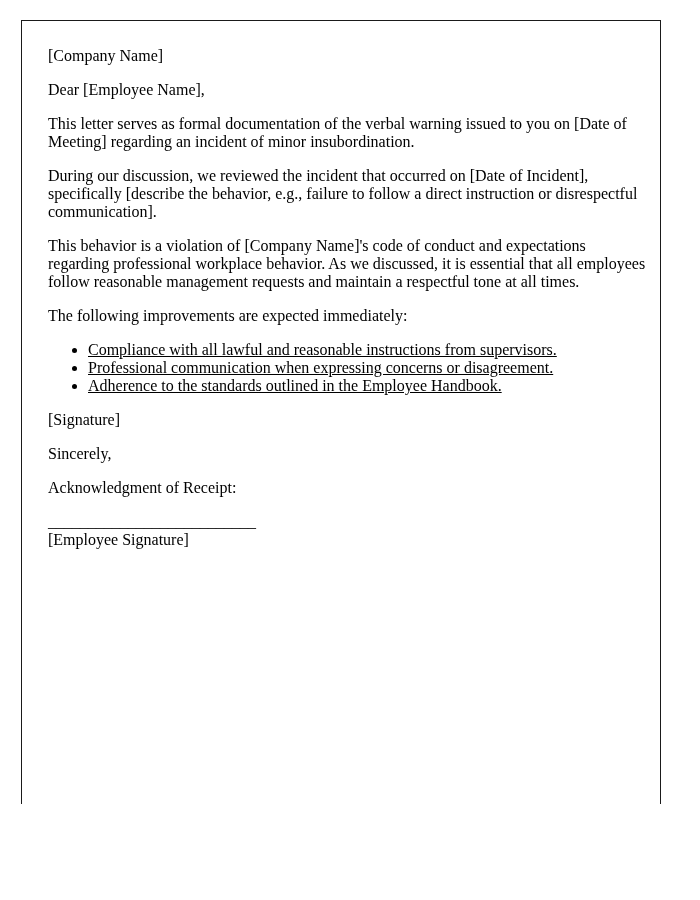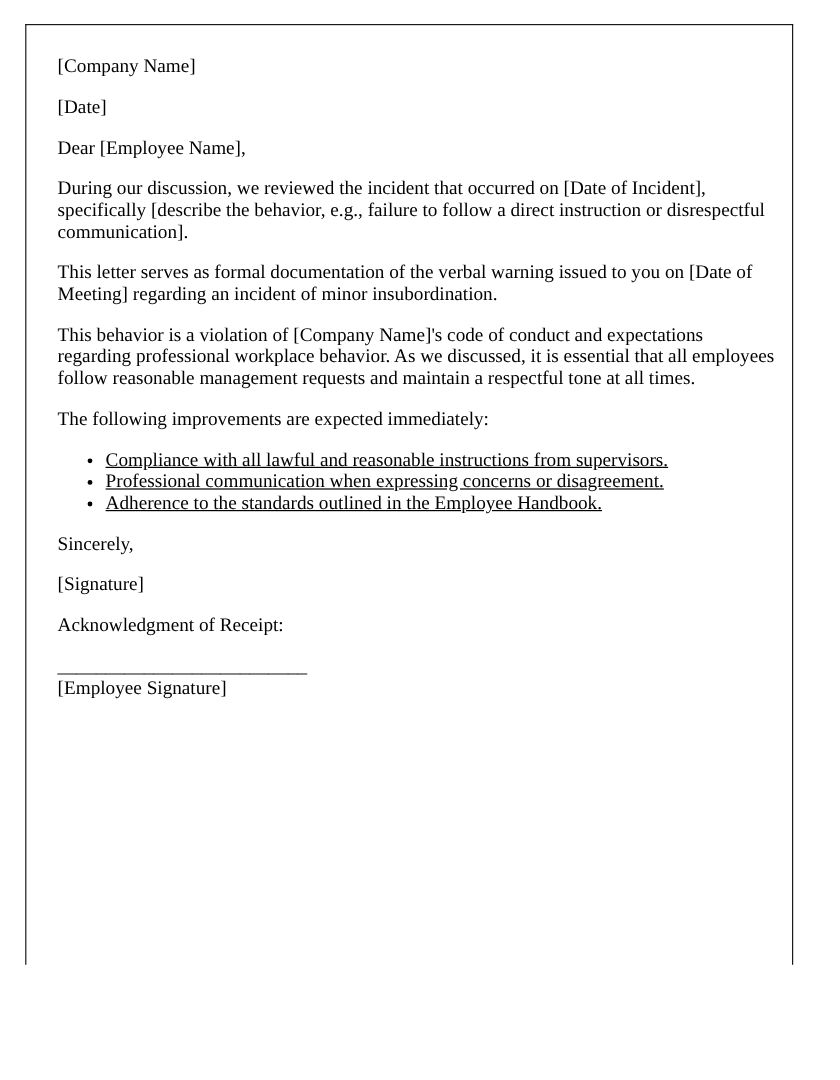--- a/index.html
+++ b/index.html
@@ -46,43 +46,42 @@
     text-align: right;
   }
 </style>
 </head>
 <body>
 
 <div class="page">
 
   <p>[Company Name]</p>
 
-  <p>[Date]</p>
 
 
   <p>Dear [Employee Name],</p>
 
+  <p>This letter serves as formal documentation of the verbal warning issued to you on [Date of Meeting] regarding an incident of minor insubordination.</p>
+
   <p>During our discussion, we reviewed the incident that occurred on [Date of Incident], specifically [describe the behavior, e.g., failure to follow a direct instruction or disrespectful communication].</p>
-
-  <p>This letter serves as formal documentation of the verbal warning issued to you on [Date of Meeting] regarding an incident of minor insubordination.</p>
 
   <p>This behavior is a violation of [Company Name]'s code of conduct and expectations regarding professional workplace behavior. As we discussed, it is essential that all employees follow reasonable management requests and maintain a respectful tone at all times.</p>
 
   <p>The following improvements are expected immediately:</p>
 
   <ul class="expectations">
     <li>Compliance with all lawful and reasonable instructions from supervisors.</li>
     <li>Professional communication when expressing concerns or disagreement.</li>
     <li>Adherence to the standards outlined in the Employee Handbook.</li>
   </ul>
 
 
+  <p>[Signature]</p>
+
   <p>Sincerely,</p>
-
-  <p>[Signature]</p>
 
 
   <p>Acknowledgment of Receipt:</p>
 
   <p><span class="sig-line">__________________________</span><br>
      <span>[Employee Signature]</span></p>
 
 </div>
 
 </body></html>

